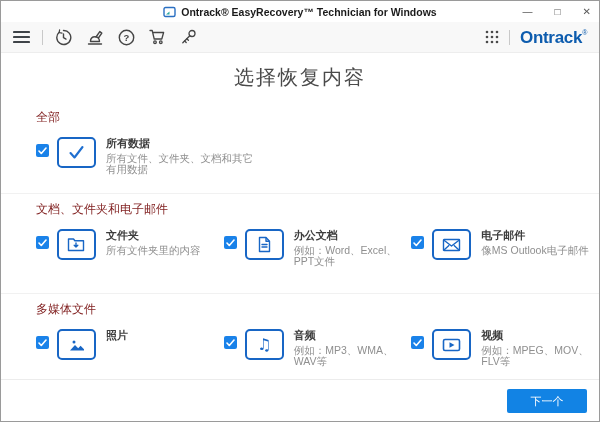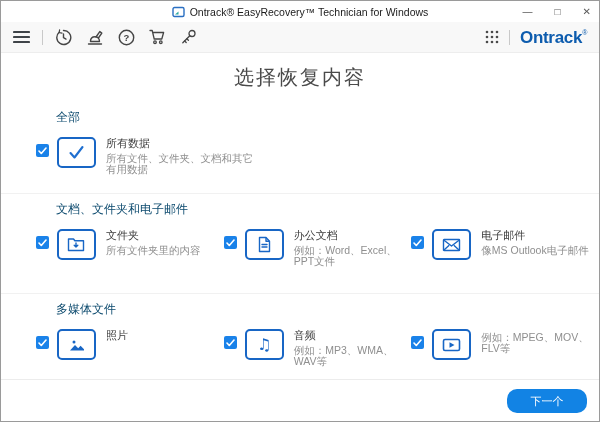--- a/index.html
+++ b/index.html
@@ -4,57 +4,57 @@
 <style>
   html,body{margin:0;padding:0}
   body{
     width:600px;height:422px;position:relative;overflow:hidden;
     background:#fff;border:1px solid #9a9a9a;box-sizing:border-box;
     font-family:"Liberation Sans","DejaVu Sans",sans-serif;
     -webkit-font-smoothing:antialiased;
   }
   
   .titlebar{height:21px;background:#fff;display:flex;align-items:center;justify-content:center;position:relative}
-  .titlebar-title{display:flex;align-items:center;gap:5px;font-size:10.5px;font-weight:400;color:#1a1a1a}
+  .titlebar-title{display:flex;align-items:center;gap:5px;font-size:10.5px;font-weight:700;color:#1a1a1a}
   .win-controls{position:absolute;right:8px;top:0;height:21px;display:flex;align-items:center;gap:22px;color:#5a5a5a;font-size:10px}
   .win-controls span{cursor:default;line-height:21px}
   
   .toolbar{height:30px;background:#f8f8f8;border-bottom:1px solid #ededed;display:flex;align-items:center;padding:0 12px}
   .tb-left{display:flex;align-items:center;gap:12px}
   .tb-icons{display:flex;align-items:center;gap:14px}
   .tb-sep{width:1px;height:15px;background:#c9c9c9}
   .tb-right{margin-left:auto;display:flex;align-items:center;gap:10px}
   .tb-icon svg{display:block}
   .brand{font-size:17px;font-weight:700;color:#0d5cae;letter-spacing:-0.3px;line-height:1}
   .brand .mark{font-size:7px;vertical-align:top;font-weight:400}
   
   .page-title{padding-top:11px;text-align:center;font-size:20px;color:#4a4a4a;letter-spacing:2px}
-  .sec-h{padding-left:55px;font-size:12px;color:#0c4a6e}
+  .sec-h{padding-left:35px;font-size:12px;color:#7f1d1d}
   .sec-h.first{margin-top:18px}
   .sec-div{border:none;border-top:1px solid #f1f1f1;margin:0}
   .div1{margin-top:18px}
   .div2{margin-top:26px}
   .after-div{margin-top:7px}
   .row{display:flex;padding-left:35px;margin-top:11px}
   .col{width:189px}
   .item{display:flex;align-items:flex-start}
   .cb{width:13px;height:13px;border-radius:2px;background:#1a82e9;margin-top:7px;flex:none;
       display:flex;align-items:center;justify-content:center;cursor:pointer}
   .cb svg{display:block}
   .iconbox{width:35px;height:27px;border:2px solid #1866c5;border-radius:5px;margin-left:8px;flex:none;
       display:flex;align-items:center;justify-content:center;color:#1866c5;background:#fff}
   .itext{margin-left:10px}
-  .ititle{font-size:11px;font-weight:400;color:#3d3d3d;line-height:13px}
+  .ititle{font-size:11px;font-weight:700;color:#3d3d3d;line-height:13px}
   .idesc{font-size:10.5px;color:#8f8f8f;margin-top:3px;line-height:11px}
   .idesc.wrap{width:152px}
   .note-glyph{font-size:16px;line-height:1;color:#1866c5;font-family:"DejaVu Sans",sans-serif}
   
   .footer{position:absolute;left:0;right:0;bottom:0;height:41px;background:#fff;border-top:1px solid #ececec}
   .next-btn{position:absolute;right:12px;top:9px;width:80px;height:24px;background:#1283e4;color:#fff;
-      font-size:11px;border:none;border-radius:10px;cursor:pointer;font-family:inherit}
+      font-size:11px;border:none;border-radius:2px;cursor:pointer;font-family:inherit}
 </style>
 </head>
 <body>
 
 <div class="titlebar">
   <div class="titlebar-title">
     <span style="display:flex">
       <svg width="13" height="12" viewBox="0 0 13 12">
         <rect x="1" y="1.5" width="11" height="9" rx="1.5" fill="none" stroke="#2a6fc2" stroke-width="1.4"></rect>
         <path d="M3 8.5 L6.5 5.5 L6.5 8.5 Z" fill="#2aa8a0"></path>
@@ -273,20 +273,21 @@
             <path d="M1 4 l2.3 2.5 L8 1"></path>
           </svg>
       </span>
       <span class="iconbox">
         <svg width="19" height="14" viewBox="0 0 19 14">
           <rect x="1.5" y="1.5" width="16" height="11" rx="1.5" fill="none" stroke="#1866c5" stroke-width="1.6"></rect>
           <path d="M7.5 4.2 v5.6 L12.5 7 z" fill="#1866c5"></path>
         </svg>
       </span>
       <span class="itext">
+        <div class="ititle">视频</div>
         <div class="idesc">例如：MPEG、MOV、FLV等</div>
       </span>
     </div>
   </div>
 
 </div>
 
 <div class="footer">
   <button class="next-btn">下一个</button>
 </div>

